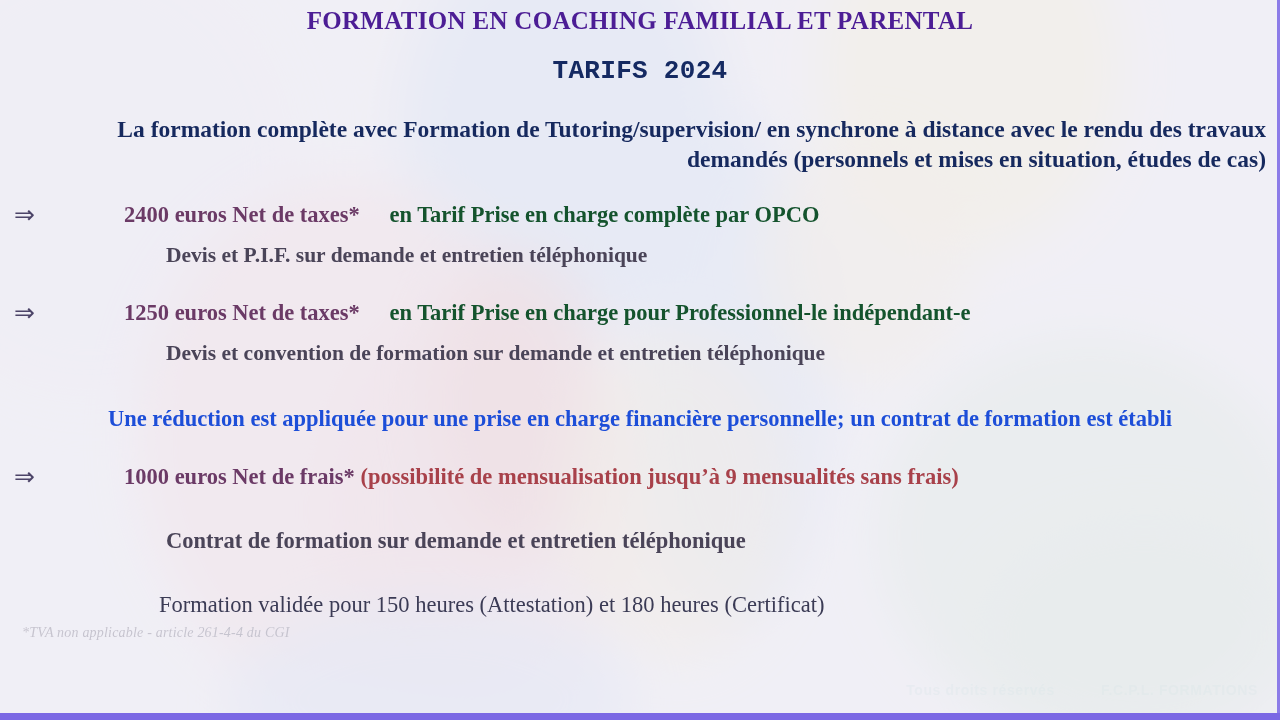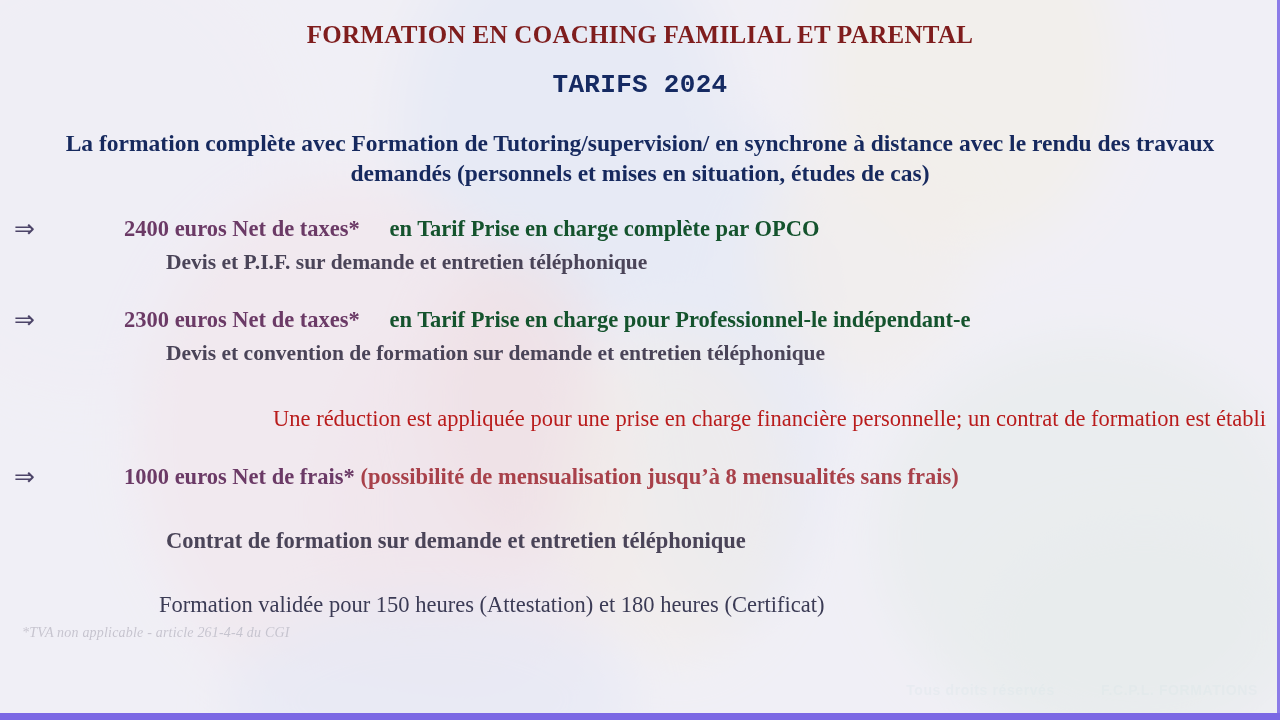--- a/index.html
+++ b/index.html
@@ -81,40 +81,40 @@
     box-sizing: border-box;
     padding: 0 14px;
   }
 
   .headline {
     text-align: center;
     font-weight: bold;
     letter-spacing: .3px;
   }
   #title-main {
-    color: #7f1d1d;
+    color: #4c1d95;
     font-size: 25px;
-    margin-top: 21px;
+    margin-top: 7px;
     line-height: 1.15;
   }
   #title-sub {
     color: #152a62;
     font-size: 26px;
     margin-top: 21px;
     line-height: 1.15;
     font-family: Liberation Mono, monospace;
   }
 
   #intro {
     color: #16295e;
     font-size: 23.5px;
     font-weight: bold;
     line-height: 1.3;
     margin-top: 27px;
-    text-align: center;
+    text-align: right;
   }
 
   .offer-block {
     position: relative;
     margin-top: 26px;
     padding-left: 0;
   }
   .offer-block.gap-lg { margin-top: 30px; }
 
   .arrow-glyph {
@@ -137,30 +137,30 @@
   .price     { color: #6b3a66; }
   .tarif-blue{ color: #14532d; margin-left: 24px; }
   .tarif-red { color: #a8414a; }
 
   .offer-sub {
     padding-left: 152px;
     font-size: 21.5px;
     font-weight: bold;
     color: #4a4458;
     line-height: 1.3;
-    margin-top: 5px;
+    margin-top: 12px;
   }
 
   #reduction {
     margin-top: 37px;
     font-size: 22.5px;
-    font-weight: normal;
-    color: #b91c1c;
+    font-weight: bold;
+    color: #1d4ed8;
     line-height: 1.25;
-    text-align: right;
+    text-align: center;
   }
 
   #contract-line {
     margin-top: 34px;
     padding-left: 152px;
     font-size: 22.5px;
     font-weight: bold;
     color: #4a4458;
     line-height: 1.3;
   }
@@ -233,31 +233,31 @@
       <span class="arrow-glyph">⇒</span>
       <div class="offer-line">
         <span class="price">2400 euros Net de taxes*</span><span class="tarif-blue"> en Tarif Prise en charge complète par OPCO</span>
       </div>
       <div class="offer-sub">Devis et P.I.F. sur demande et entretien téléphonique</div>
     </div>
 
     <div class="offer-block gap-lg">
       <span class="arrow-glyph">⇒</span>
       <div class="offer-line">
-        <span class="price">2300 euros Net de taxes*</span><span class="tarif-blue"> en Tarif Prise en charge pour Professionnel-le indépendant-e</span>
+        <span class="price">1250 euros Net de taxes*</span><span class="tarif-blue"> en Tarif Prise en charge pour Professionnel-le indépendant-e</span>
       </div>
       <div class="offer-sub">Devis et convention de formation sur demande et entretien téléphonique</div>
     </div>
 
     <div id="reduction">Une réduction est appliquée pour une prise en charge financière personnelle; un contrat de formation est établi</div>
 
     <div class="offer-block gap-lg">
       <span class="arrow-glyph">⇒</span>
       <div class="offer-line">
-        <span class="price">1000 euros Net de frais*</span><span class="tarif-red"> (possibilité de mensualisation jusqu’à 8 mensualités sans frais)</span>
+        <span class="price">1000 euros Net de frais*</span><span class="tarif-red"> (possibilité de mensualisation jusqu’à 9 mensualités sans frais)</span>
       </div>
     </div>
 
     <div id="contract-line">Contrat de formation sur demande et entretien téléphonique</div>
 
     <div id="validation-line">Formation validée pour 150 heures (Attestation) et 180 heures (Certificat)</div>
 
   </div>
 
   <div id="footnote">*TVA non applicable - article 261-4-4  du CGI</div>

